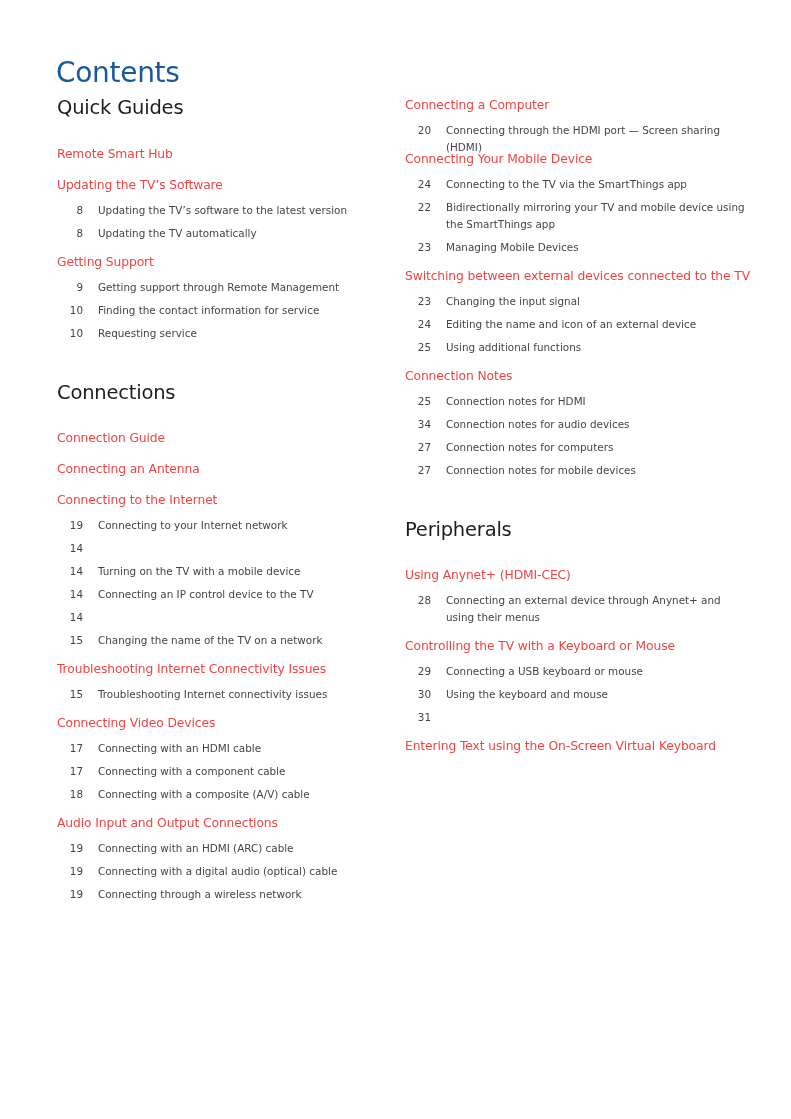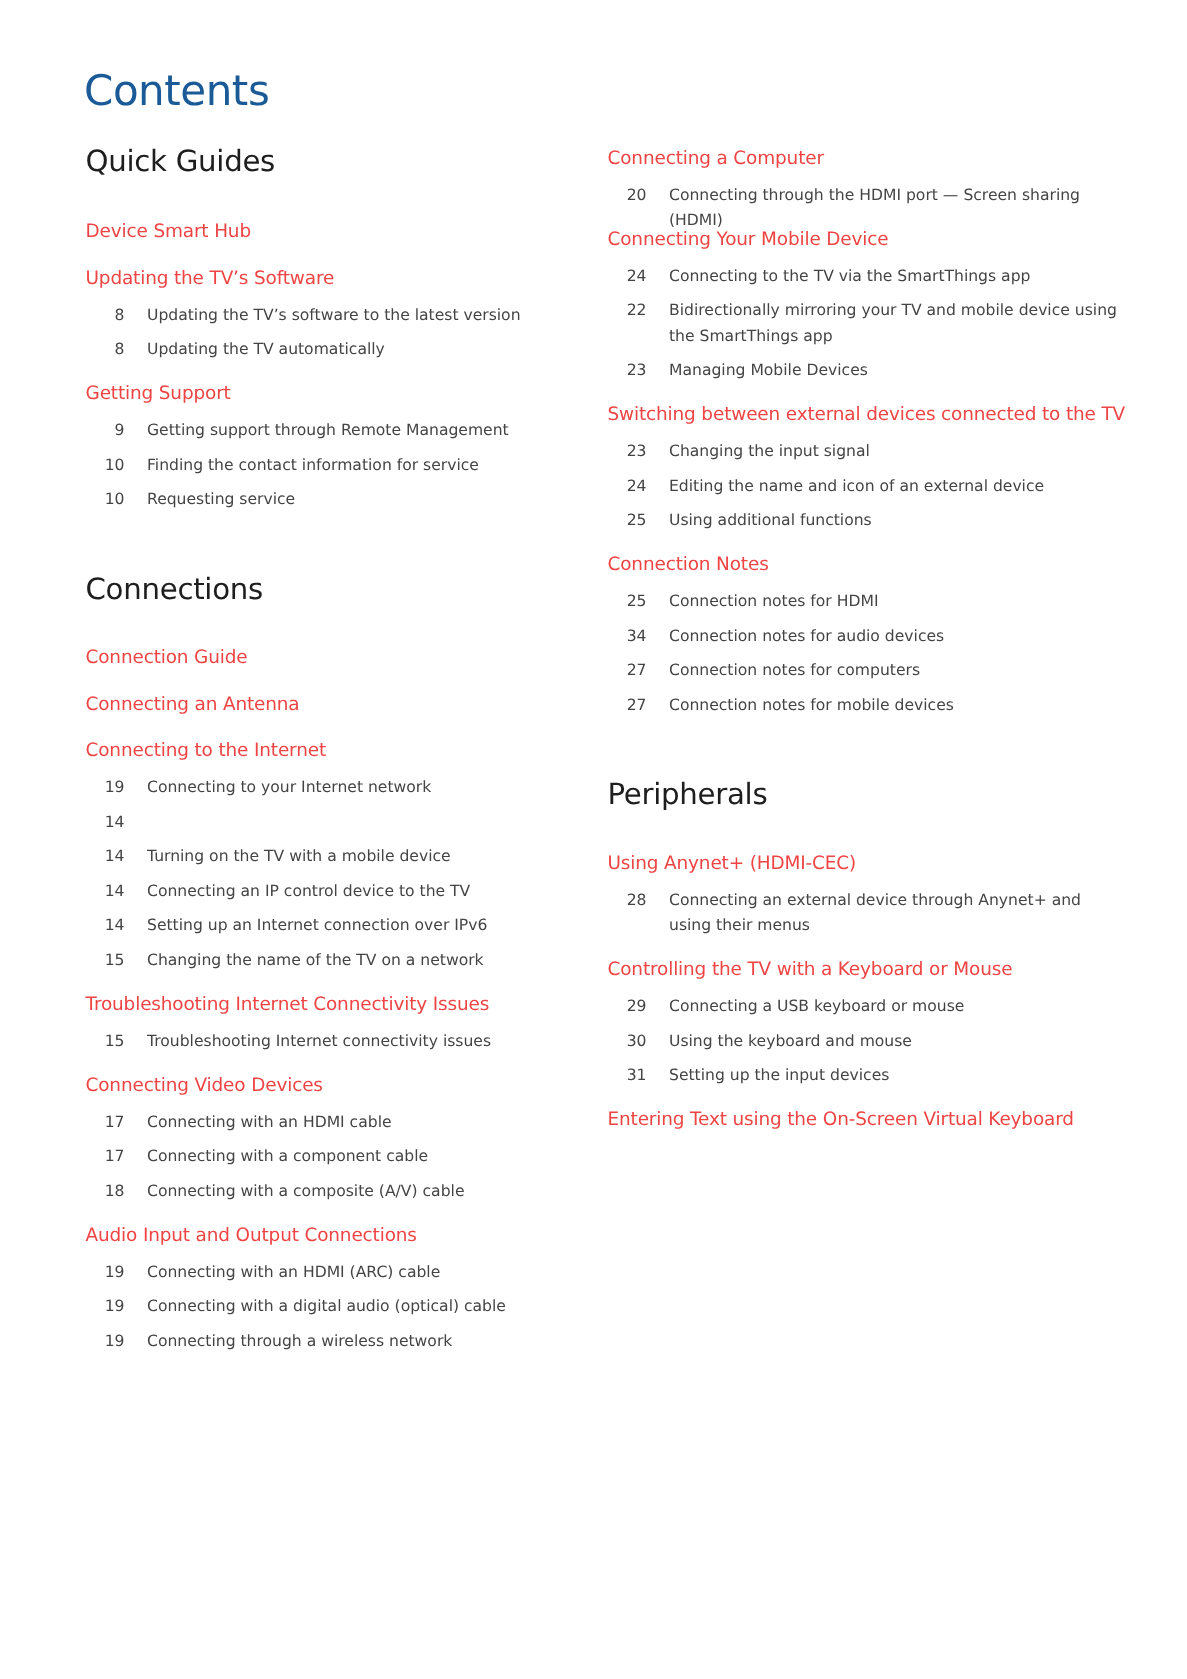--- a/index.html
+++ b/index.html
@@ -1,38 +1,38 @@
 <!DOCTYPE html>
 <html><head>
 <meta charset="utf-8">
 <style>
   html, body { margin:0; padding:0; background:#ffffff; }
   body { width:791px; height:1119px; position:relative; overflow:hidden;
          font-family:"DejaVu Sans", "Liberation Sans", sans-serif; color:#333; }
-  .title { position:absolute; left:56px; top:44px; font-size:28px; color:#1a5a96;
+  .title { position:absolute; left:56px; top:56px; font-size:28px; color:#1a5a96;
            font-weight:normal; letter-spacing:-0.3px; margin:0; }
   .col { position:absolute; top:0; width:360px; }
   .col.left { left:57px; }
   .col.right { left:405px; }
   .abs { position:absolute; left:0; white-space:nowrap; }
   .section { font-size:19.5px; color:#1e1e1e; letter-spacing:-0.2px;text-align:right; }
   .sub { font-size:12.3px; color:#ef4444; letter-spacing:-0.1px; }
   .item { font-size:10.4px; color:#444; display:flex; white-space:normal; width:340px; line-height:17px; }
   .item .num { width:26px; text-align:right; padding-right:15px; flex:none; }
   .item .txt { flex:1; }
 </style>
 </head>
 <body>
 
 <h1 class="title">Contents</h1>
 
 <div class="col left">
   <div class="abs section" style="top:96px">Quick Guides</div>
 
-  <div class="abs sub" style="top:147px">Device Smart Hub</div>
+  <div class="abs sub" style="top:147px">Remote Smart Hub</div>
 
   <div class="abs sub" style="top:178px">Updating the TV’s Software</div>
   <div class="abs item" style="top:202px">
       <span class="num">8</span>
       <span class="txt">Updating the TV’s software to the latest version</span>
     </div>
   <div class="abs item" style="top:225px">
       <span class="num">8</span>
       <span class="txt">Updating the TV automatically</span>
     </div>
@@ -67,21 +67,20 @@
   <div class="abs item" style="top:563px">
       <span class="num">14</span>
       <span class="txt">Turning on the TV with a mobile device</span>
     </div>
   <div class="abs item" style="top:586px">
       <span class="num">14</span>
       <span class="txt">Connecting an IP control device to the TV</span>
     </div>
   <div class="abs item" style="top:609px">
       <span class="num">14</span>
-      <span class="txt">Setting up an Internet connection over IPv6</span>
     </div>
   <div class="abs item" style="top:632px">
       <span class="num">15</span>
       <span class="txt">Changing the name of the TV on a network</span>
     </div>
 
   <div class="abs sub" style="top:662px">Troubleshooting Internet Connectivity Issues</div>
   <div class="abs item" style="top:686px">
       <span class="num">15</span>
       <span class="txt">Troubleshooting Internet connectivity issues</span>
@@ -181,17 +180,16 @@
   <div class="abs item" style="top:663px">
       <span class="num">29</span>
       <span class="txt">Connecting a USB keyboard or mouse</span>
     </div>
   <div class="abs item" style="top:686px">
       <span class="num">30</span>
       <span class="txt">Using the keyboard and mouse</span>
     </div>
   <div class="abs item" style="top:709px">
       <span class="num">31</span>
-      <span class="txt">Setting up the input devices</span>
     </div>
 
   <div class="abs sub" style="top:739px">Entering Text using the On-Screen Virtual Keyboard</div>
 </div>
 
 </body></html>

